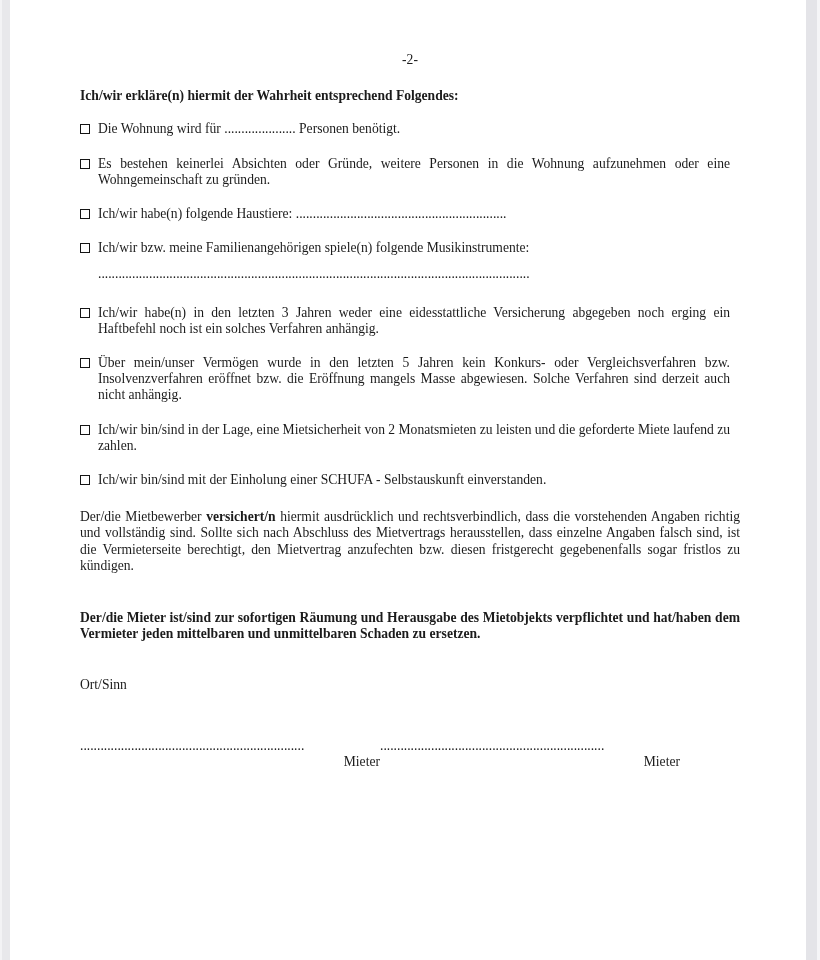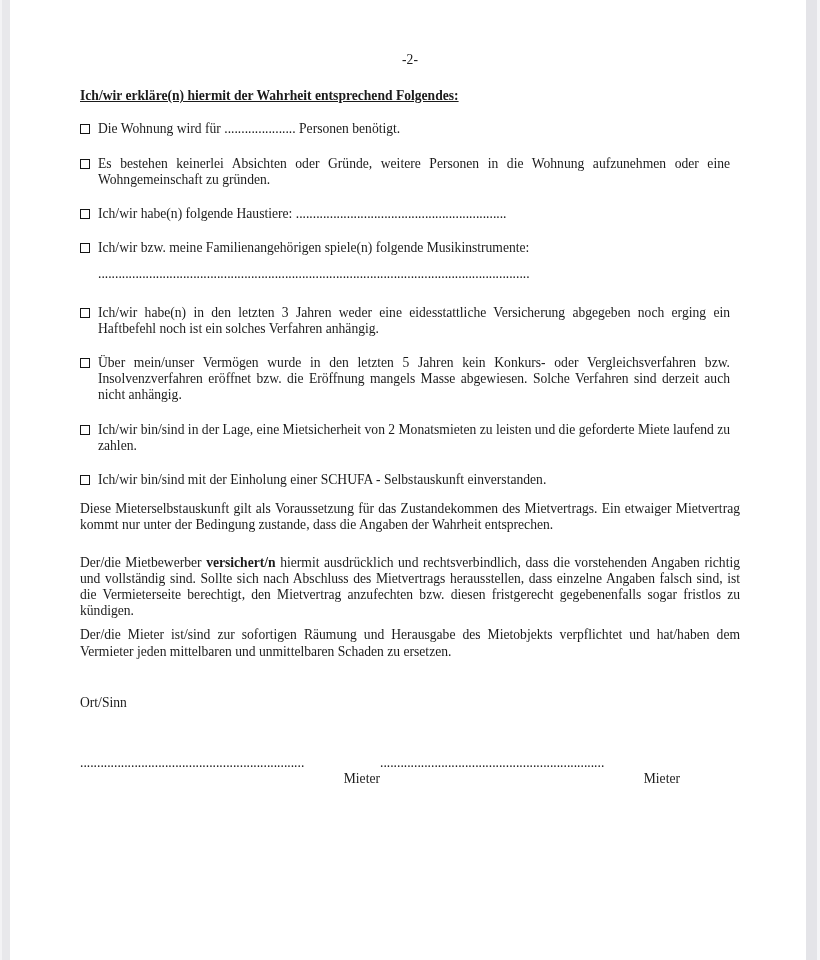--- a/index.html
+++ b/index.html
@@ -18,21 +18,21 @@
     background:linear-gradient(to right,#e4e4e8 0 11px,#f5f5f7 11px 100%);}
   .sheet{
     position:absolute;left:0;top:0;
     width:820px;height:960px;
     box-sizing:border-box;
     padding:52px 80px 0 80px;
     font-size:13.6px;
     line-height:16.2px;
   }
   .page-number{text-align:center;margin:0 0 20px 0;}
-  .intro-heading{font-weight:bold;margin:0 0 17px 0;text-decoration:underline;}
+  .intro-heading{font-weight:bold;margin:0 0 17px 0;}
   .item{
     position:relative;
     padding-left:18px;
     text-align:justify;
     margin:0 10px 18px 0;
   }
   .item .cb{
     position:absolute;left:0;top:3px;
     width:8px;height:8px;
     border:1.5px solid #141414;
@@ -45,21 +45,21 @@
     height:16.2px;
     overflow:hidden;
     white-space:nowrap;
     margin-top:10px;
   }
   .item-musik{margin-bottom:22px;}
   .item-last{margin-bottom:13px;}
   .notice-heading{font-weight:bold;margin:0;}
   .para{margin:0;text-align:justify;}
   .para-gap1{margin-top:21px;}
-  .para-gap2{margin-top:8px;}
+  .para-gap2{margin-top:36px;font-weight:bold;}
   .ort-datum{margin-top:35px;}
   .sig-row{
     margin-top:44px;
     display:flex;
   }
   .sig-col{width:300px;}
   .sig-line{
     display:block;
     width:225px;
     height:16.2px;
@@ -113,21 +113,20 @@
       <span class="cb"></span>
       <span>Ich/wir bin/sind in der Lage, eine Mietsicherheit von 2 Monatsmieten zu leisten und die geforderte Miete laufend zu zahlen.</span>
     </div>
     <div class="item item-last">
       <span class="cb"></span>
       <span>Ich/wir bin/sind mit der Einholung einer SCHUFA - Selbstauskunft einverstanden.</span>
     </div>
   </div>
 
   <div class="notice">
-    <p class="para">Diese Mieterselbstauskunft gilt als Voraussetzung für das Zustandekommen des Mietvertrags. Ein etwaiger Mietvertrag kommt nur unter der Bedingung zustande, dass die Angaben der Wahrheit entsprechen.</p>
     <p class="para para-gap1"><span>Der/die Mietbewerber </span><b>versichert/n</b><span> hiermit ausdrücklich und rechtsverbindlich, dass die vorstehenden Angaben richtig und vollständig sind. Sollte sich nach Abschluss des Mietvertrags herausstellen, dass einzelne Angaben falsch sind, ist die Vermieterseite berechtigt, den Mietvertrag anzufechten bzw. diesen fristgerecht gegebenenfalls sogar fristlos zu kündigen.</span></p>
     <p class="para para-gap2">Der/die Mieter ist/sind zur sofortigen Räumung und Herausgabe des Mietobjekts verpflichtet und hat/haben dem Vermieter jeden mittelbaren und unmittelbaren Schaden zu ersetzen.</p>
   </div>
 
   <div class="ort-datum">Ort/Sinn</div>
 
   <div class="sig-row">
     <div class="sig-col">
       <span class="sig-line">................................................................................</span>
       <span class="sig-label">Mieter</span>

